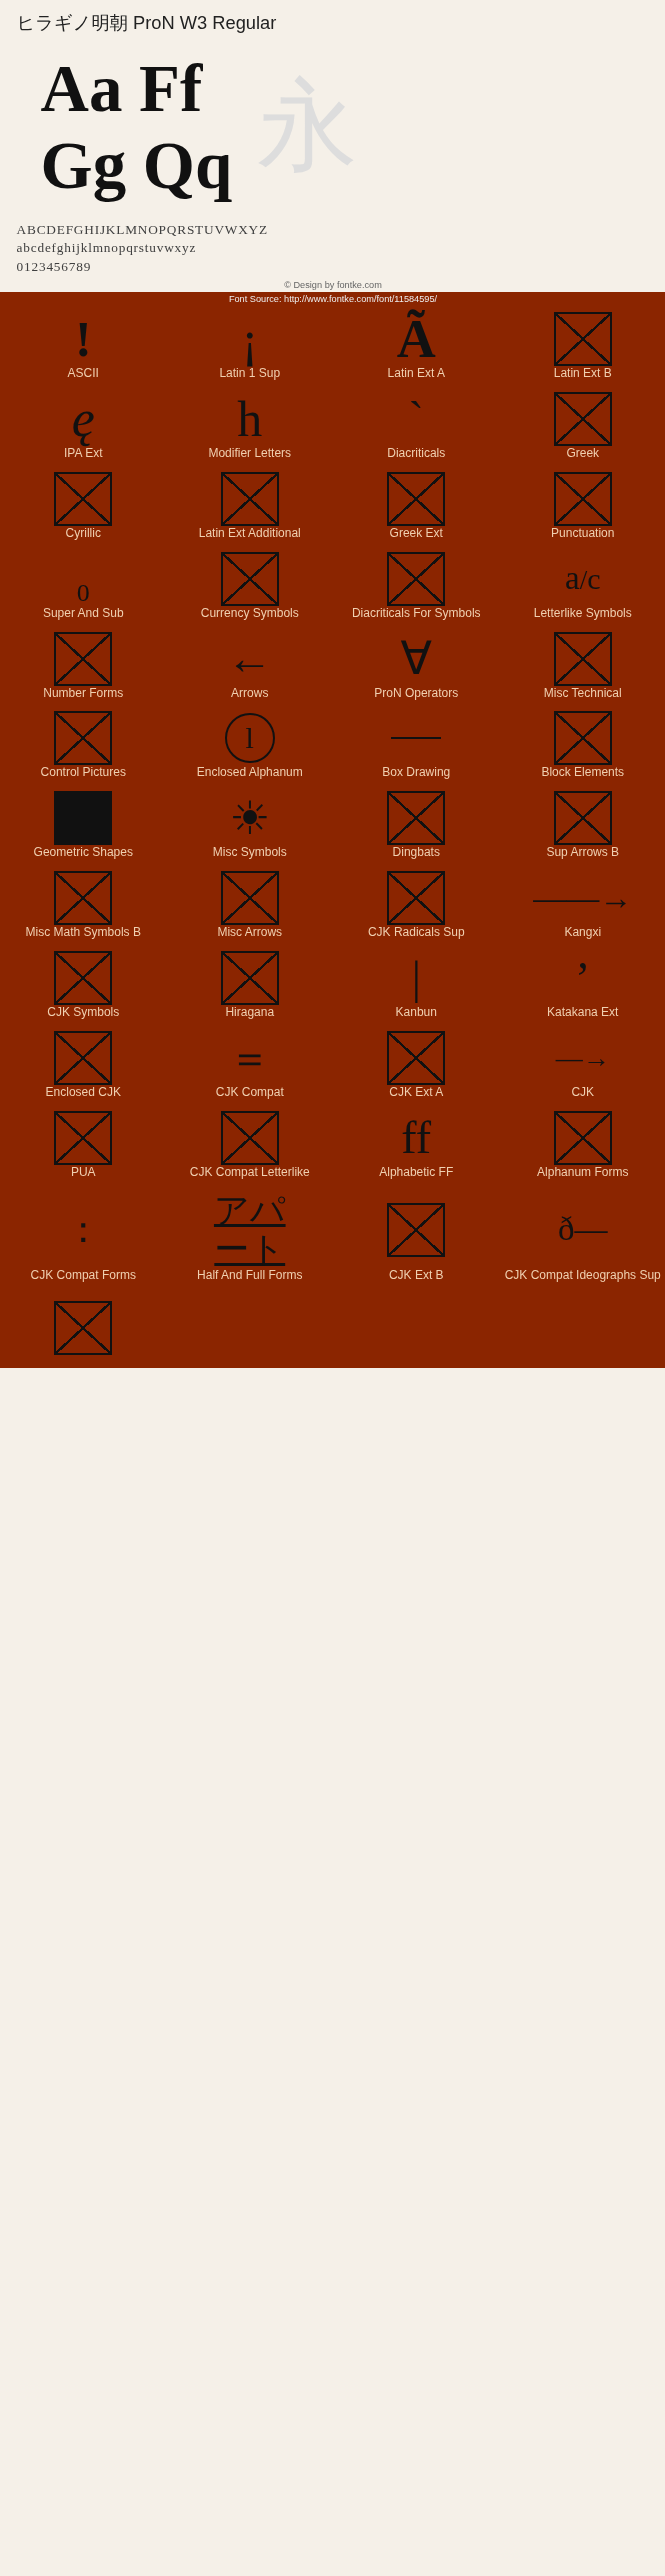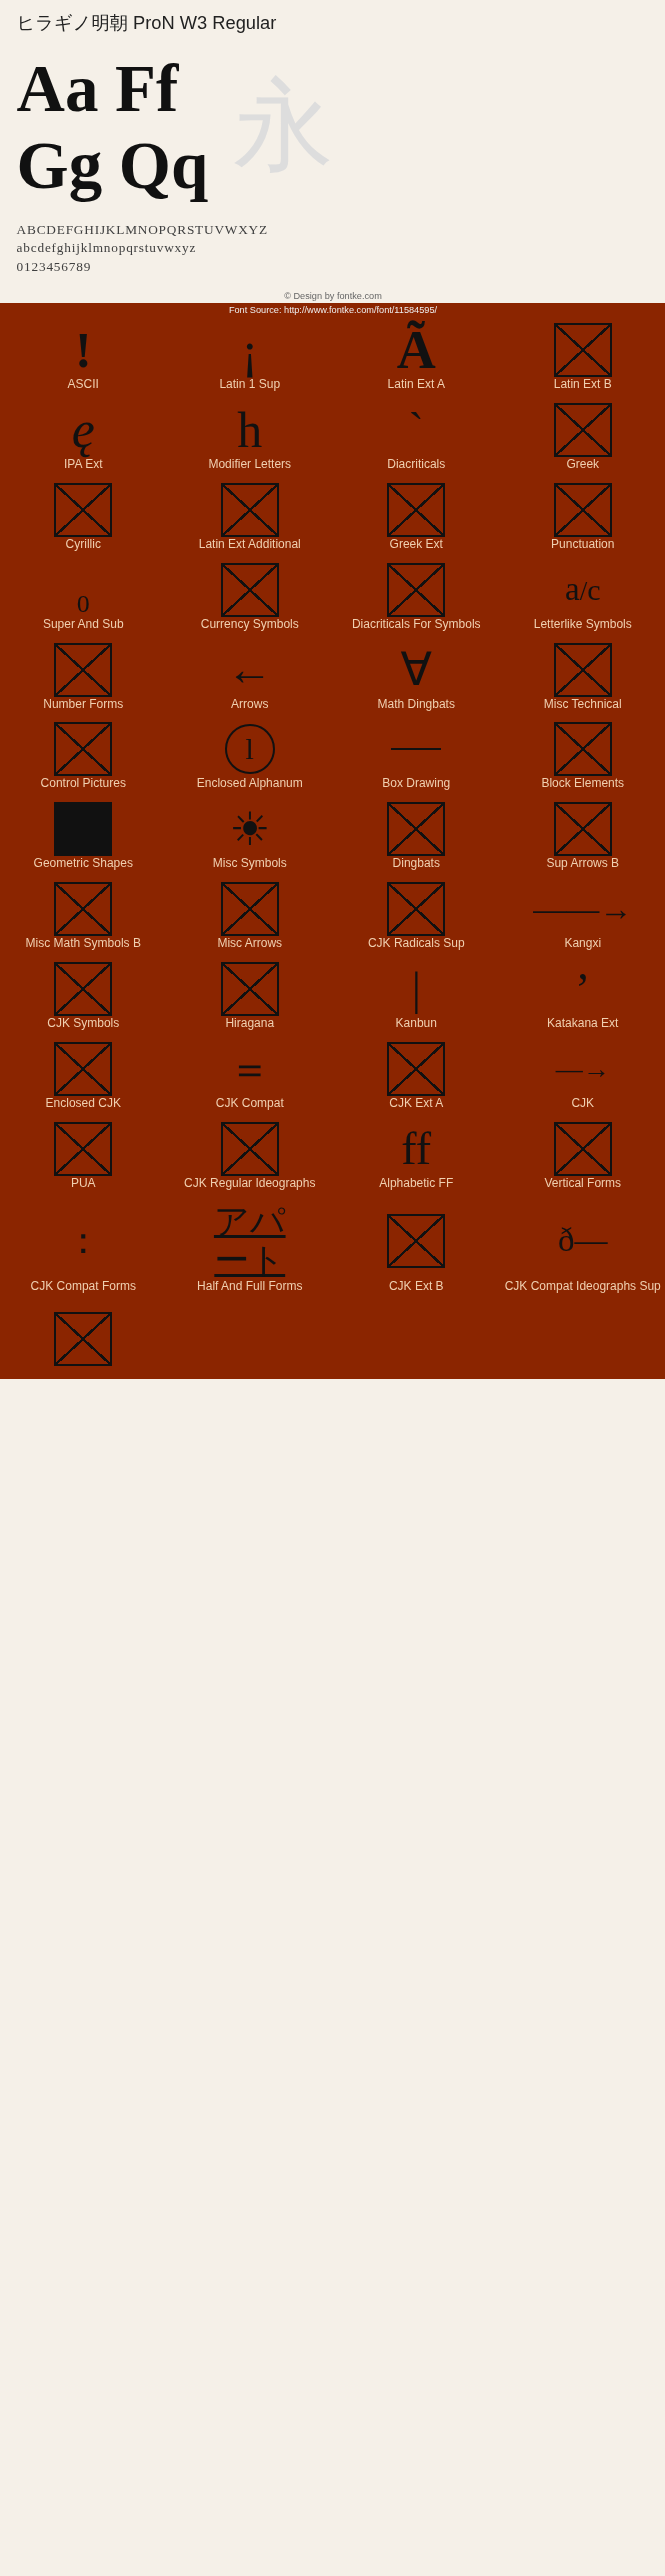--- a/index.html
+++ b/index.html
@@ -20,20 +20,21 @@
       color: #222;
       font-family: sans-serif;
     }
 
     .preview-section {
       background: #f5f0e8;
       padding: 8.3px 16.6px 12.5px 16.6px;
       display: flex;
       align-items: center;
       gap: 0;
+      margin-left: 24px;
     }
     .preview-chars {
       display: flex;
       flex-direction: column;
       gap: 0;
     }
     .preview-row {
       display: flex;
       gap: 16.6px;
       align-items: baseline;
@@ -63,21 +64,20 @@
       font-family: serif;
     }
 
     .copyright-bar {
       background: #f5f0e8;
       text-align: center;
       font-size: 9.2px;
       color: #666;
       padding: 1.7px 0;
       font-family: sans-serif;
-      margin-top: 11px;
     }
     .source-bar {
       background: #8B2500;
       text-align: center;
       font-size: 9.2px;
       color: #eee;
       padding: 2.5px 0;
       font-family: sans-serif;
     }
 
@@ -410,21 +410,21 @@
     <div class="grid-cell">
       <div class="cell-symbol">
         <span class="sym-arrow-left">←</span>
       </div>
       <div class="cell-label">Arrows</div>
     </div>
     <div class="grid-cell">
       <div class="cell-symbol">
         <span class="sym-forall">∀</span>
       </div>
-      <div class="cell-label">Math Dingbats</div>
+      <div class="cell-label">ProN Operators</div>
     </div>
     <div class="grid-cell">
       <div class="cell-symbol">
         <div class="xbox"></div>
       </div>
       <div class="cell-label">Misc Technical</div>
     </div>
     <div class="grid-cell">
       <div class="cell-symbol">
         <div class="xbox"></div>
@@ -548,33 +548,33 @@
     <div class="grid-cell">
       <div class="cell-symbol">
         <div class="xbox"></div>
       </div>
       <div class="cell-label">PUA</div>
     </div>
     <div class="grid-cell">
       <div class="cell-symbol">
         <div class="xbox"></div>
       </div>
-      <div class="cell-label">CJK Regular Ideographs</div>
+      <div class="cell-label">CJK Compat Letterlike</div>
     </div>
     <div class="grid-cell">
       <div class="cell-symbol">
         <span class="sym-ff">ff</span>
       </div>
       <div class="cell-label">Alphabetic FF</div>
     </div>
     <div class="grid-cell">
       <div class="cell-symbol">
         <div class="xbox"></div>
       </div>
-      <div class="cell-label">Vertical Forms</div>
+      <div class="cell-label">Alphanum Forms</div>
     </div>
     <div class="grid-cell">
       <div class="cell-symbol">
         <span class="sym-colon">：</span>
       </div>
       <div class="cell-label">CJK Compat Forms</div>
     </div>
     <div class="grid-cell">
       <div class="cell-symbol">
         <div class="sym-apart" style="text-align: center; text-decoration: underline;">アパ<br>ート</div>

